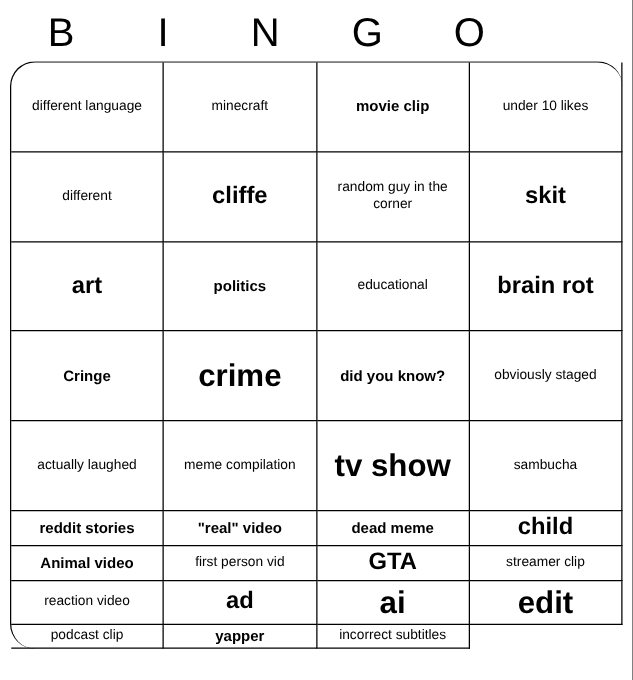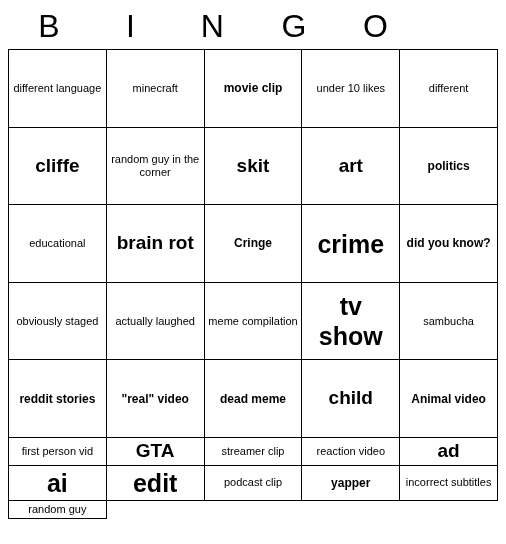--- a/index.html
+++ b/index.html
@@ -22,26 +22,27 @@
     }
     .bingo-header-cell {
       flex: 1;
       text-align: center;
       font-size: 32px;
       font-weight: normal;
       color: #000;
     }
     .bingo-grid {
       display: grid;
-      grid-template-columns: repeat(5, 1fr);
+      grid-template-columns: repeat(4, 1fr);
       grid-template-rows: repeat(5, 1fr);
       width: 490px;
       height: 470px;
       border-left: 1.5px solid #000;
       border-top: 1.5px solid #000;
+      border-radius: 20px;
     }
     .bingo-cell {
       border-right: 1.5px solid #000;
       border-bottom: 1.5px solid #000;
       display: flex;
       align-items: center;
       justify-content: center;
       text-align: center;
       padding: 2px;
       color: #000;
@@ -175,16 +176,13 @@
     </div>
     <div class="bingo-cell">
       <span class="cell-text small">podcast clip</span>
     </div>
     <div class="bingo-cell">
       <span class="cell-text medium">yapper</span>
     </div>
     <div class="bingo-cell">
       <span class="cell-text small">incorrect subtitles</span>
     </div>
-    <div class="bingo-cell">
-      <span class="cell-text small">random guy</span>
-    </div>
   </div>
 
 </body></html>

